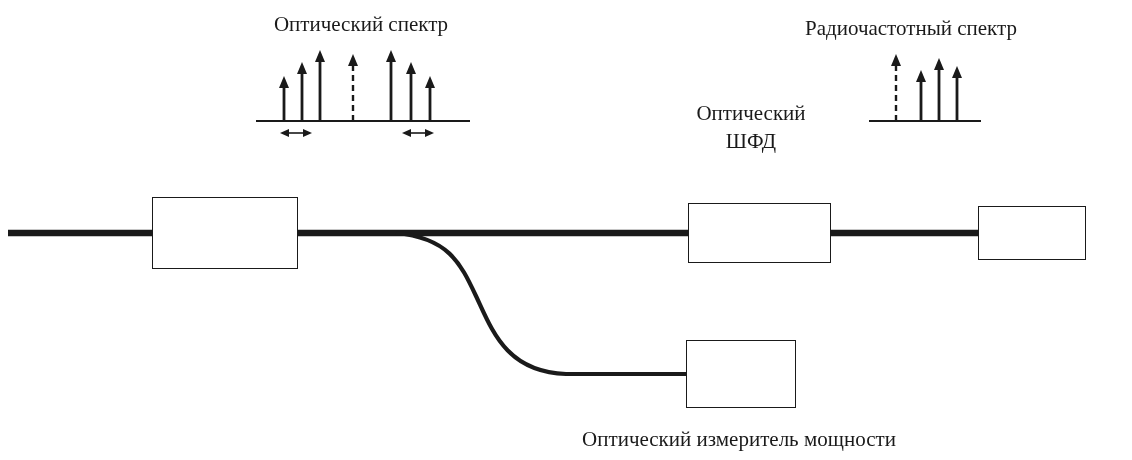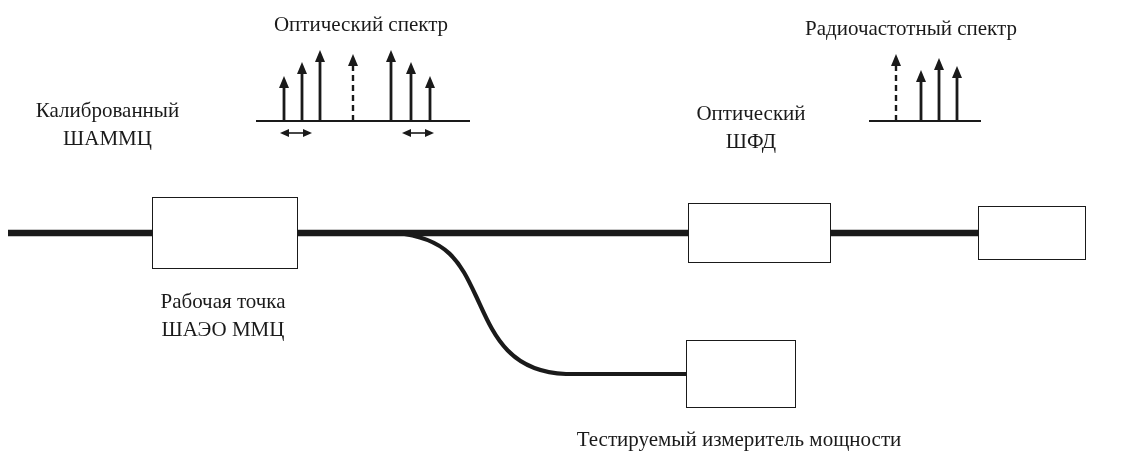--- a/index.html
+++ b/index.html
@@ -115,21 +115,17 @@
   </svg>
 
   <div class="box" style="left:152px; top:197px; width:146px; height:72px;"></div>
   <div class="box" style="left:688px; top:203px; width:143px; height:60px;"></div>
   <div class="box" style="left:978px; top:206px; width:108px; height:54px;"></div>
   <div class="box" style="left:686px; top:340px; width:110px; height:68px;"></div>
 
   <div class="title" style="left:786px; top:16px; width:250px;">Радиочастотный спектр</div>
   <div class="title" style="left:251px; top:12px; width:220px;">Оптический спектр</div>
 
-  <div class="label" style="left:25px; top:97px; width:165px;">Калиброванный
-ШАММЦ</div>
   <div class="label" style="left:666px; top:100px; width:170px;">Оптический
 ШФД</div>
-  <div class="label" style="left:123px; top:288px; width:200px;">Рабочая точка
-ШАЭО ММЦ</div>
-  <div class="label" style="left:519px; top:426px; width:440px;">Тестируемый измеритель мощности</div>
+  <div class="label" style="left:519px; top:426px; width:440px;">Оптический измеритель мощности</div>
 
 </div>
 
 </body></html>

